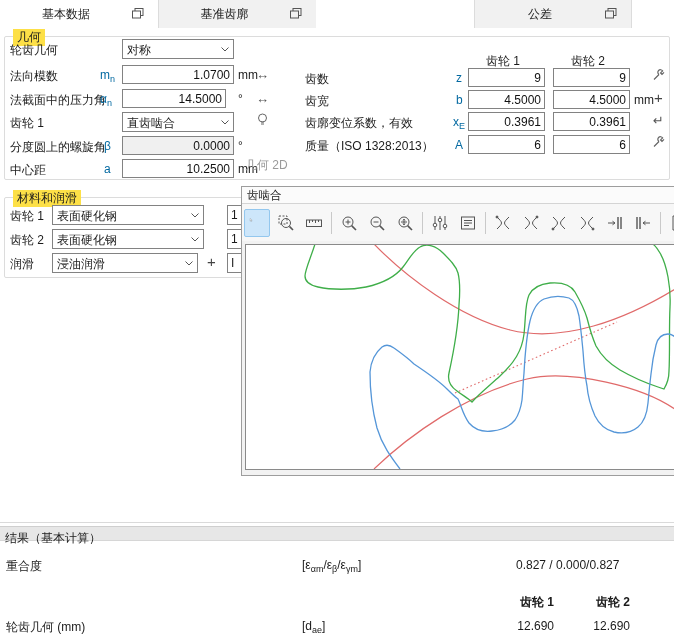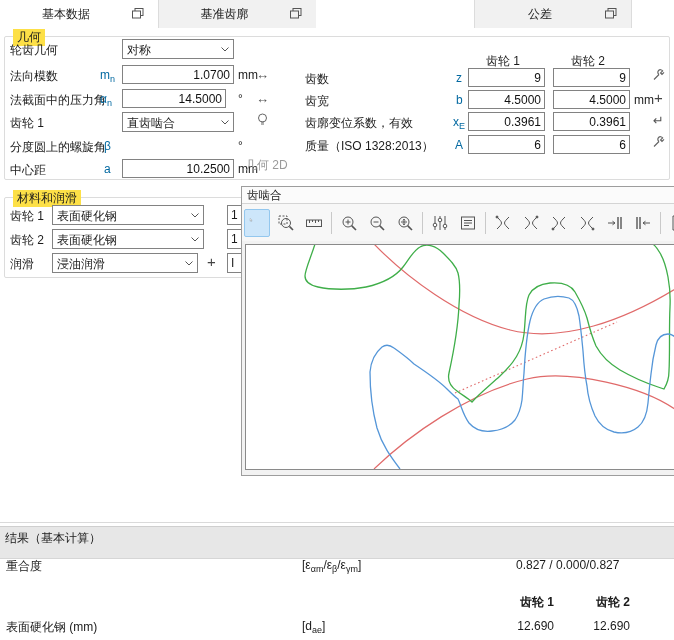--- a/index.html
+++ b/index.html
@@ -33,21 +33,21 @@
   .panel{position:absolute;left:241px;top:186px;width:436px;height:290px;background:#f2f2f2;
          border:1px solid #9d9d9d;box-sizing:border-box;}
   .panel .ptitle{height:17px;background:#fbfbfb;border-bottom:1px solid #d4d4d4;padding:1px 0 0 5px;box-sizing:border-box;font-size:11.5px;}
   .toolbar{height:37px;display:flex;align-items:center;padding:0 2px;background:#f7f7f7;}
   .tbtn{width:26px;height:28px;display:flex;align-items:center;justify-content:center;flex:0 0 auto;border:1px solid transparent;border-radius:2px;}
   .tbtn.sel{background:#cde6fa;border:1px solid #93c7ee;}
   .tsep{width:1px;height:22px;background:#c9c9c9;margin:0 3px;flex:0 0 auto;}
   .plot{position:absolute;left:3px;top:57px;width:434px;height:226px;background:#fff;border:1px solid #8a8a8a;box-sizing:border-box;overflow:hidden;}
   
   .res-divider{position:absolute;left:0;top:522px;width:674px;height:1px;background:#dadada;}
-  .res-header{position:absolute;left:0;top:526px;width:674px;height:33px;background:#e7e7e7;
+  .res-header{position:absolute;left:0;top:526px;width:674px;height:15px;background:#e7e7e7;
               border-top:1px solid #cfcfcf;border-bottom:1px solid #d6d6d6;box-sizing:border-box;padding:3px 0 0 5px;}
   .resval{position:absolute;white-space:nowrap;}
   .rescol{position:absolute;font-weight:bold;text-align:right;width:60px;}
   .resnum{position:absolute;text-align:right;width:60px;}
   svg{display:block;}
 </style>
 </head>
 <body>
 
 <div id="app">
@@ -119,20 +119,21 @@
   </div>
   <span class="licon" style="left:257px;top:113px">
     <svg width="11" height="14" viewBox="0 0 11 14">
         <circle cx="5.5" cy="5" r="4" fill="none" stroke="#666"></circle>
         <path d="M4,9 h3 M4,11 h3" stroke="#666" fill="none"></path>
       </svg>
   </span>
 
   <span class="rowlbl" style="left:10px;top:139px">分度圆上的螺旋角</span>
   <span class="sym" style="left:104px;top:139px"><span>β</span></span>
+  <input class="num dis" style="left: 122px; top: 136px; width: 112px;" value="0.0000">
   <span class="unit" style="left:238px;top:139px">°</span>
 
   <span class="rowlbl" style="left:10px;top:162px">中心距</span>
   <span class="sym" style="left:104px;top:162px"><span>a</span></span>
   <input class="num" style="left: 122px; top: 159px; width: 112px;" value="10.2500">
   <span class="unit" style="left:238px;top:162px">mm</span>
 
   <span class="rowlbl" style="left:486px;top:53px">齿轮 1</span>
   <span class="rowlbl" style="left:571px;top:53px">齿轮 2</span>
 
@@ -337,18 +338,18 @@
   <div class="res-divider"></div>
   <div class="res-header">结果（基本计算）</div>
 
   <span class="rowlbl" style="left:6px;top:558px">重合度</span>
   <span class="resval" style="left:302px;top:558px"><span>[ε</span><sub>αm</sub><span>/ε</span><sub>β</sub><span>/ε</span><sub>γm</sub><span>]</span></span>
   <span class="resval" style="left:516px;top:558px">0.827 / 0.000/0.827</span>
 
   <span class="rescol" style="left:494px;top:594px">齿轮 1</span>
   <span class="rescol" style="left:570px;top:594px">齿轮 2</span>
 
-  <span class="rowlbl" style="left:6px;top:619px">表面硬化钢 (mm)</span>
+  <span class="rowlbl" style="left:6px;top:619px">轮齿几何 (mm)</span>
   <span class="resval" style="left:302px;top:619px"><span>[d</span><sub>ae</sub><span>]</span></span>
   <span class="resnum" style="left:494px;top:619px">12.690</span>
   <span class="resnum" style="left:570px;top:619px">12.690</span>
 
 </div>
 
 </body></html>

